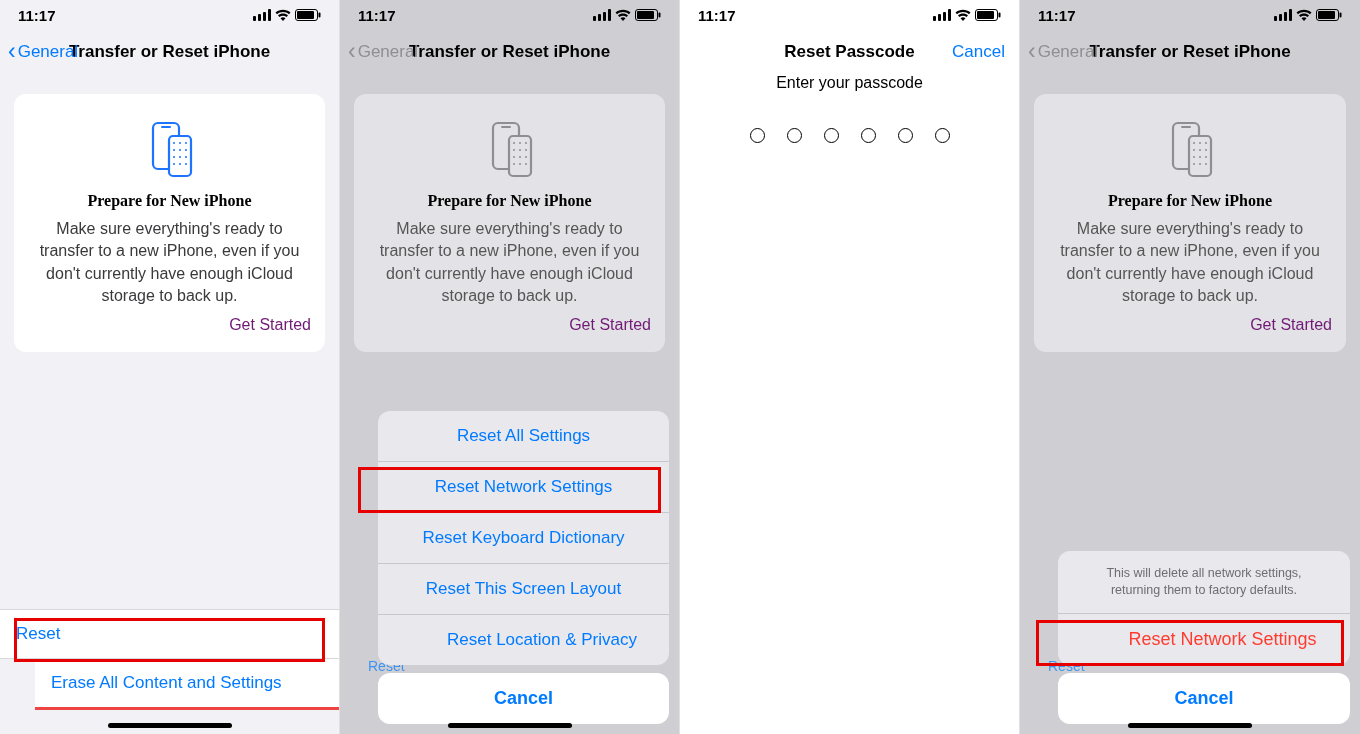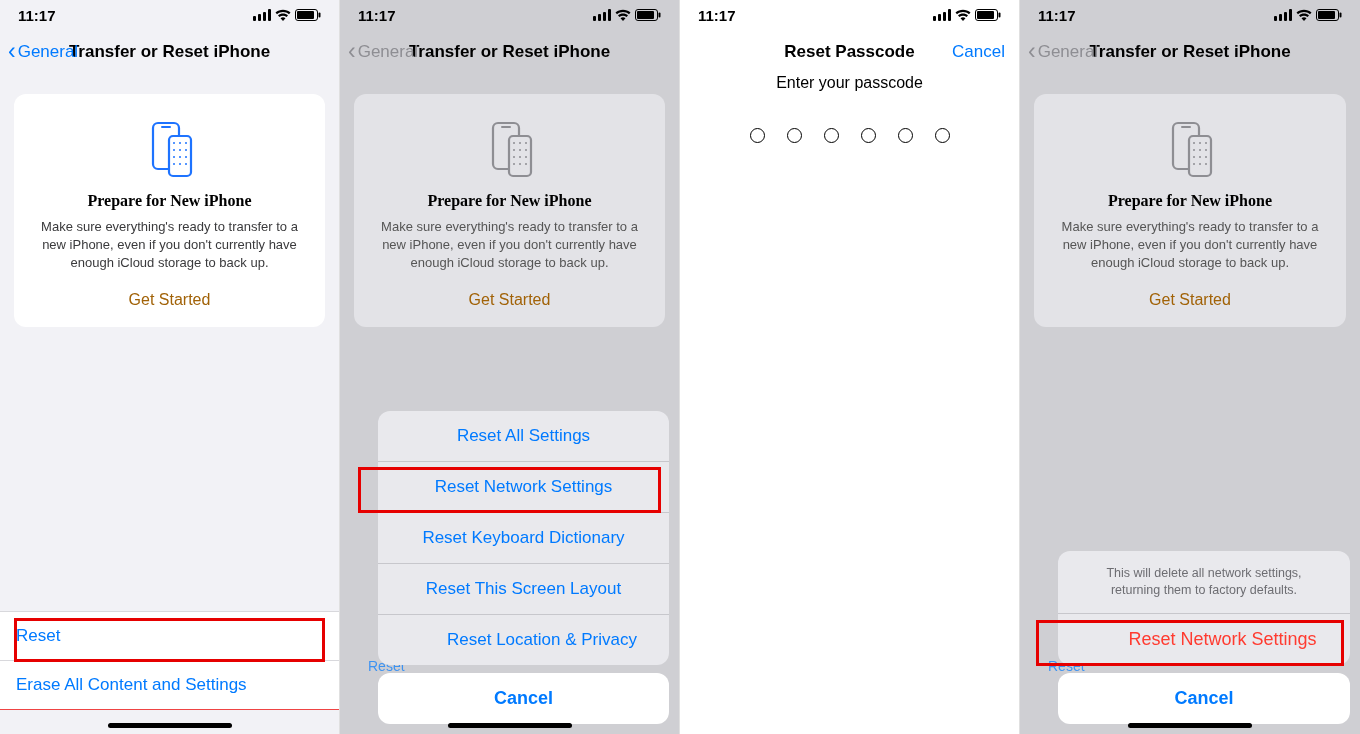--- a/index.html
+++ b/index.html
@@ -19,29 +19,29 @@
 .nav-back-blue { color: #007aff; }
 .nav-back-gray { color: #8e8e93; }
 .nav-title { font-size: 17px; font-weight: 600; color: #000; }
 .nav-action { position: absolute; right: 14px; font-size: 17px; color: #007aff; }
 
 .card { margin: 20px 14px 0 14px; border-radius: 12px; padding: 20px 14px 18px 14px; text-align: center; }
 .card-white { background: #fff; }
 .card-gray  { background: #e3e3e7; }
 .card .icon-wrap { height: 72px; display: flex; align-items: center; justify-content: center; margin-bottom: 6px; }
 .card h3 { font-size: 16px; font-weight: 600; margin-bottom: 8px; font-family: Liberation Serif, serif; }
-.card p  { font-size: 13px; color: #3a3a3c; line-height: 1.4; margin-bottom: 18px; padding: 0 4px; }
-.card .cta { color: #a16207; font-size: 16px; }
+.card p  { font-size: 16px; color: #3a3a3c; line-height: 1.4; margin-bottom: 8px; padding: 0 4px; }
+.card .cta { color: #701a75; font-size: 16px; text-align: right; }
 
 .bottom-list { position: absolute; left: 0; right: 0; bottom: 24px; }
 .row { padding: 14px 16px; font-size: 17px; border-top: 1px solid #d8d8dc; }
 .row-blue { color: #007aff; }
 .row-bg-white { background: #fff; }
 .row-first { border-top: 1px solid #d8d8dc; border-bottom: 1px solid #d8d8dc; }
-.row-last  { border-bottom: 1px solid #ef4444; }
+.row-last  { border-bottom: 3px solid #ef4444; margin-left: 35px; }
 
 .home-ind { position: absolute; left: 50%; transform: translateX(-50%); bottom: 6px; width: 124px; height: 5px; background: #000; border-radius: 3px; }
 
 .highlight { position: absolute; border: 3px solid #e60000; pointer-events: none; }
 
 
 .sheet { position: absolute; left: 10px; right: 10px; bottom: 10px; margin-left: 28px; }
 .sheet-group { background: #e9e9ed; border-radius: 12px; overflow: hidden; margin-bottom: 8px; }
 .sheet-item { text-align: center; padding: 15px 0; font-size: 17px; color: #007aff; border-bottom: 0.5px solid #c7c7cc; }
 .sheet-item:last-child { border-bottom: none; padding-left: 37px; }

